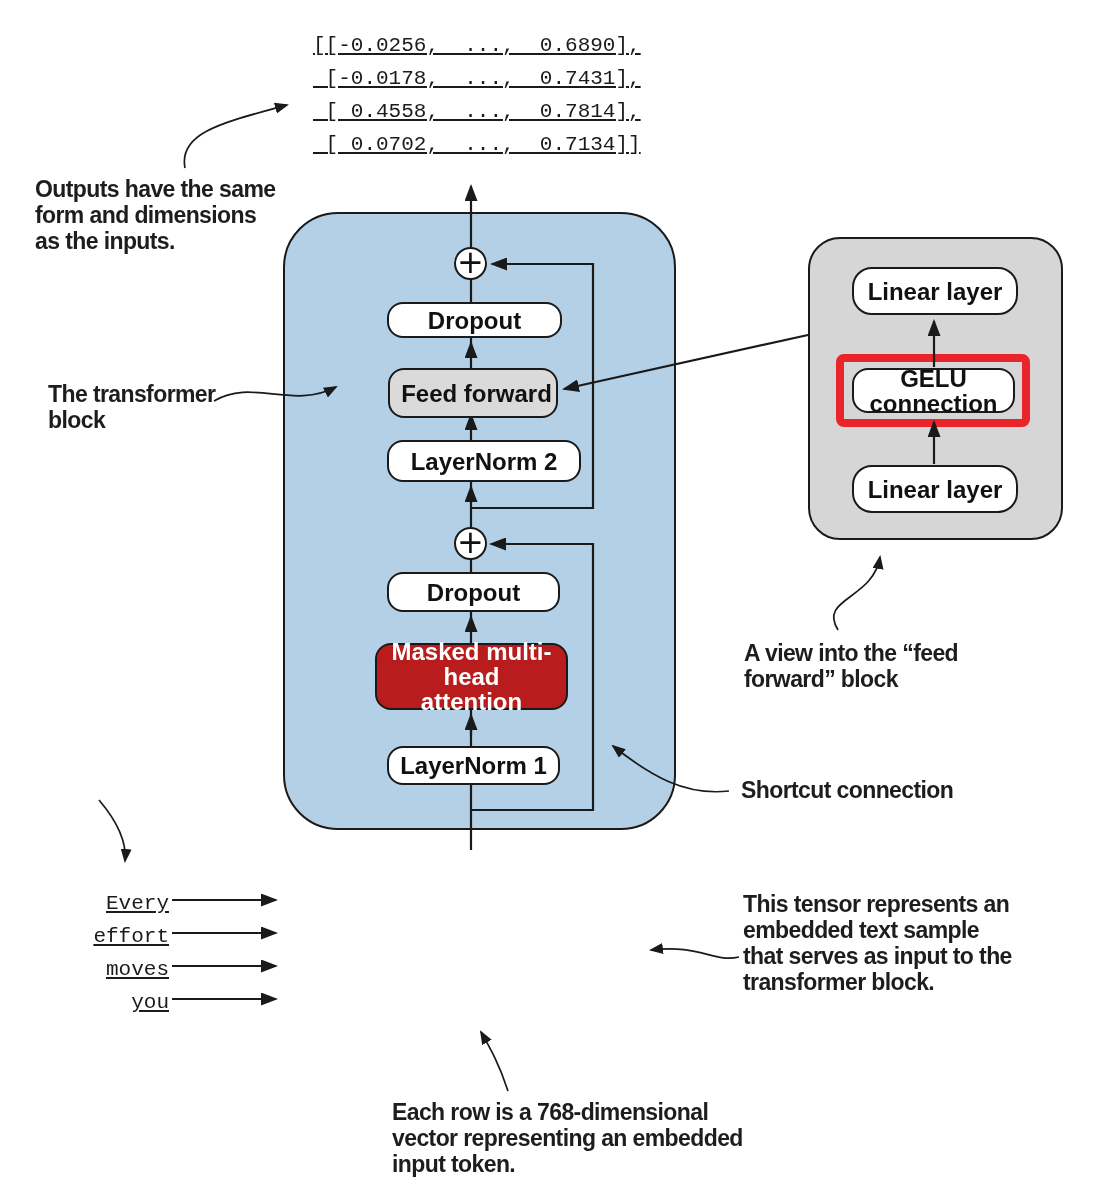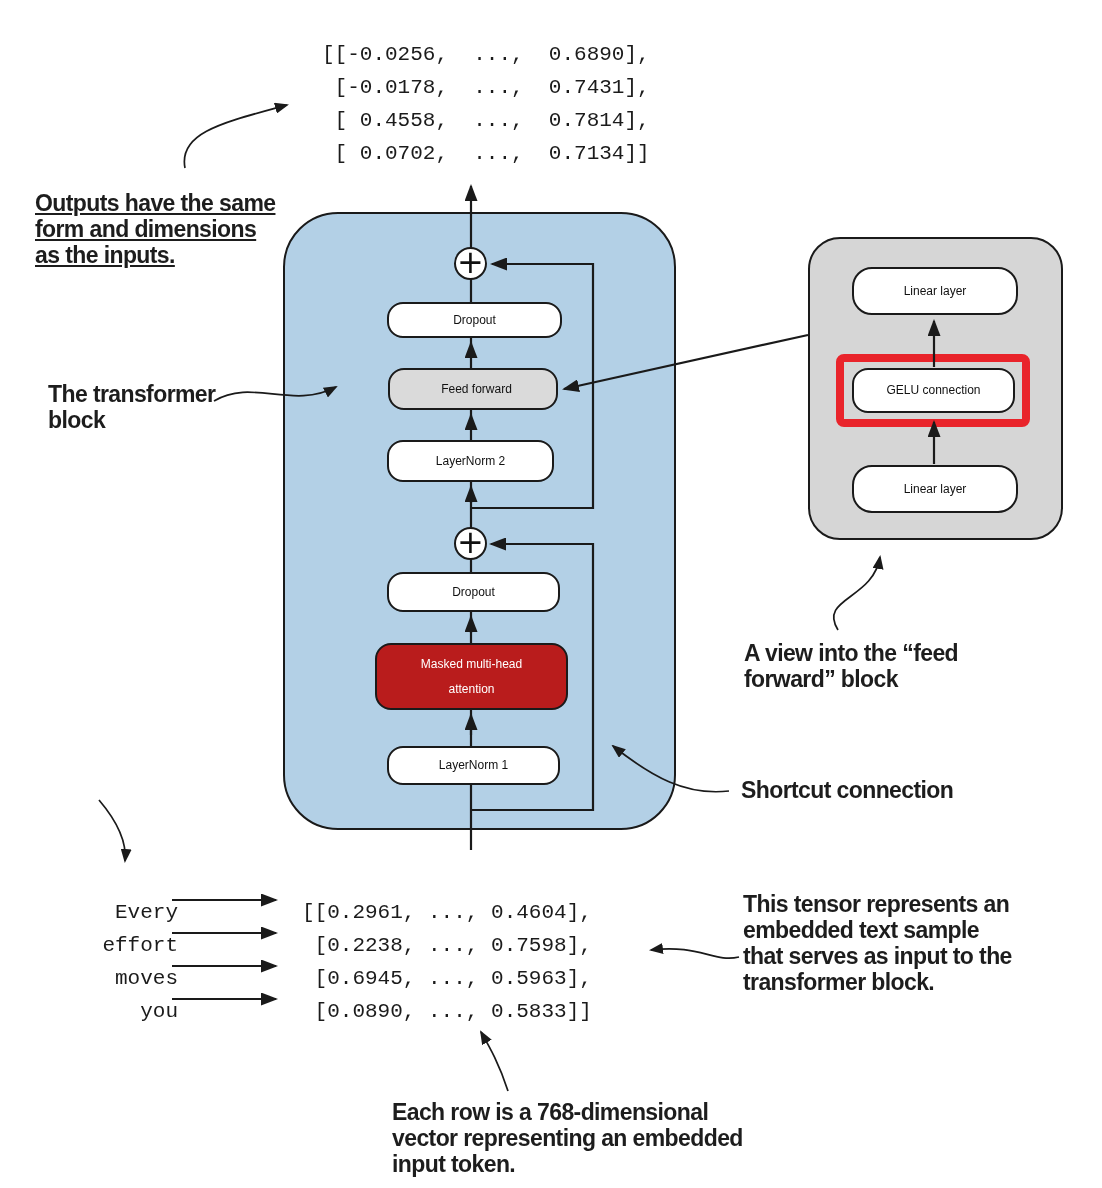--- a/index.html
+++ b/index.html
@@ -1,29 +1,29 @@
 <!DOCTYPE html>
 <html><head>
 <meta charset="utf-8">
 <style>
   html,body{margin:0;padding:0;background:#ffffff;}
   .canvas{position:relative;width:1102px;height:1188px;background:#fff;overflow:hidden;
           font-family:"Liberation Sans",sans-serif;}
   .abs{position:absolute;}
-  pre.mono{margin:12px;font-family:"Liberation Mono","DejaVu Sans Mono",monospace;
-           font-size:21px;line-height:33px;color:#1b1b1b;white-space:pre;}
+  pre.mono{margin:3px;font-family:"Liberation Mono","DejaVu Sans Mono",monospace;
+           font-size:21px;line-height:33px;color:#1b1b1b;white-space:pre;text-decoration:underline;}
   .note{position:absolute;font-family:"Liberation Sans",sans-serif;font-weight:bold;
         font-size:23px;line-height:26px;letter-spacing:-0.6px;color:#1d1d1d;
         white-space:pre-line;}
   .panel{position:absolute;box-sizing:border-box;border:2.2px solid #1a1a1a;}
   .panel.blue{background:#b3d0e6;border-radius:55px;}
   .panel.gray{background:#d6d6d6;border-radius:32px;}
   .node{position:absolute;box-sizing:border-box;border:2px solid #1a1a1a;background:#ffffff;
         border-radius:16px;display:flex;align-items:center;justify-content:center;
-        font-size:12px;color:#111;text-align:center;white-space:pre-line;line-height:25px;}
+        font-size:24px;color:#111;text-align:center;white-space:pre-line;line-height:25px;font-weight:bold;}
   .node.gray-fill{background:#dadada;}
   .node.dark{background:#b91c1c;color:#ffffff;border-radius:16px;}
   .node.pill{border-radius:20px;}
   .redbox{position:absolute;box-sizing:border-box;border:8px solid #e9242b;border-radius:8px;}
   .pluscircle{position:absolute;box-sizing:border-box;width:33px;height:33px;background:#fff;
               border:2.2px solid #1a1a1a;border-radius:50%;display:flex;align-items:center;
               justify-content:center;font-size:32px;font-weight:400;color:#111;
               font-family:"DejaVu Sans",sans-serif;padding-bottom:3px;}
   svg.connectors{position:absolute;left:0;top:0;}
 </style>
@@ -77,45 +77,41 @@
   </svg>
 
   <div class="pluscircle" style="left:454px;top:247px;">
     <span>+</span>
   </div>
   <div class="pluscircle" style="left:454px;top:527px;">
     <span>+</span>
   </div>
 
   <div class="node" style="left:387px;top:302px;width:175px;height:36px;">Dropout</div>
-  <div class="node gray-fill" style="left:388px;top:368px;width:170px;height:42px;padding-left:7px;">Feed forward</div>
-  <div class="node" style="left:387px;top:440px;width:167px;height:42px;">LayerNorm 2</div>
+  <div class="node gray-fill" style="left:388px;top:368px;width:170px;height:50px;padding-left:7px;">Feed forward</div>
+  <div class="node" style="left:387px;top:440px;width:194px;height:42px;">LayerNorm 2</div>
   <div class="node" style="left:387px;top:572px;width:173px;height:40px;">Dropout</div>
   <div class="node dark" style="left:375px;top:643px;width:193px;height:67px;">Masked multi-head
 attention</div>
   <div class="node" style="left:387px;top:746px;width:173px;height:39px;">LayerNorm 1</div>
 
   <div class="node pill" style="left:852px;top:267px;width:166px;height:48px;">Linear layer</div>
   <div class="node" style="left:852px;top:368px;width:163px;height:45px;">GELU connection</div>
   <div class="node pill" style="left:852px;top:465px;width:166px;height:48px;">Linear layer</div>
 
   <pre class="mono abs" style="left:310px;top:26px;">[[-0.0256,  ...,  0.6890],
  [-0.0178,  ...,  0.7431],
  [ 0.4558,  ...,  0.7814],
  [ 0.0702,  ...,  0.7134]]</pre>
-  <pre class="mono abs" style="left:290px;top:884px;">[[0.2961, ..., 0.4604],
- [0.2238, ..., 0.7598],
- [0.6945, ..., 0.5963],
- [0.0890, ..., 0.5833]]</pre>
   <pre class="mono abs" style="left:40px;top:884px;width:126px;text-align:right;">Every
 effort
 moves
 you</pre>
 
-  <div class="note" style="left:35px;top:190px;text-decoration:underline;">Outputs have the same
+  <div class="note" style="left:35px;top:176px;">Outputs have the same
 form and dimensions
 as the inputs.</div>
   <div class="note" style="left:48px;top:381px;">The transformer
 block</div>
   <div class="note" style="left:744px;top:640px;">A view into the  “feed
 forward” block</div>
   <div class="note" style="left:741px;top:777px;">Shortcut connection</div>
   <div class="note" style="left:743px;top:891px;">This tensor represents an
 embedded text sample
 that serves as input to the

